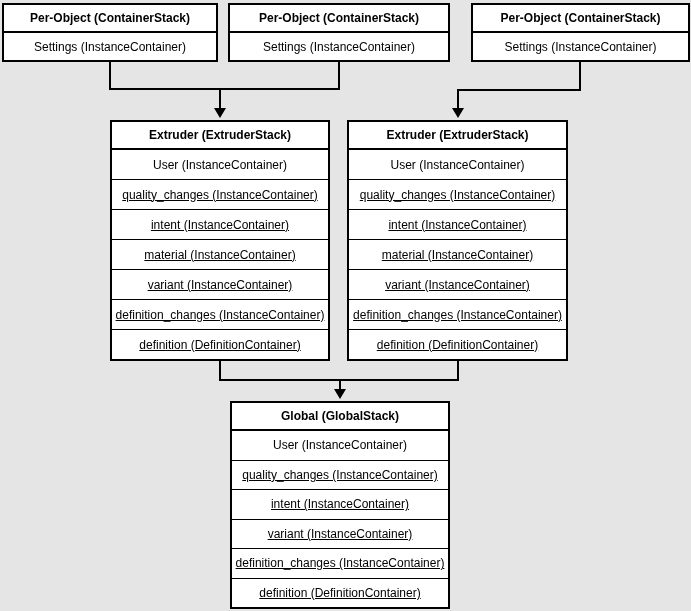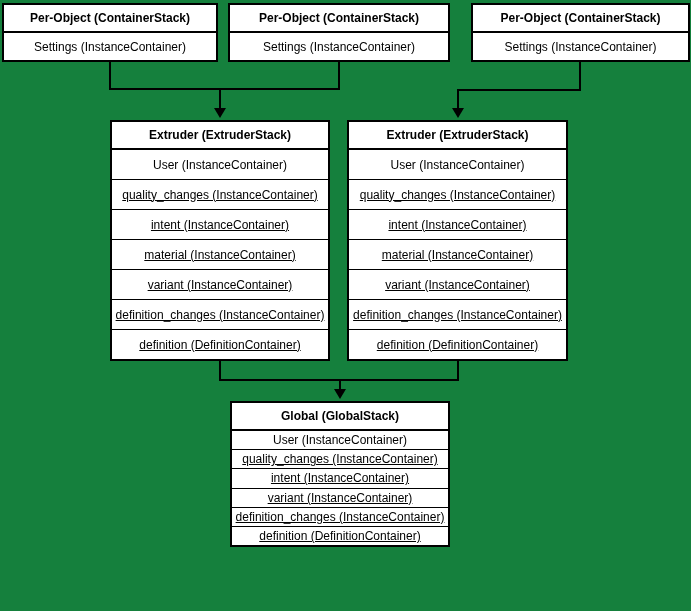--- a/index.html
+++ b/index.html
@@ -4,21 +4,21 @@
 <style>
   html, body {
     margin: 0;
     padding: 0;
     background: #ffffff;
   }
   #canvas {
     position: relative;
     width: 691px;
     height: 611px;
-    background: #15803d;
+    background: #e5e5e5;
     font-family: "Liberation Sans", sans-serif;
     color: #000000;
   }
   .stack {
     position: absolute;
     box-sizing: border-box;
     border: 2px solid #000000;
     background: #ffffff;
     display: flex;
     flex-direction: column;
@@ -95,21 +95,21 @@
     <div class="hdr">Extruder (ExtruderStack)</div>
     <div class="row">User (InstanceContainer)</div>
     <div class="row">quality_changes (InstanceContainer)</div>
     <div class="row">intent (InstanceContainer)</div>
     <div class="row">material (InstanceContainer)</div>
     <div class="row">variant (InstanceContainer)</div>
     <div class="row">definition_changes (InstanceContainer)</div>
     <div class="row">definition (DefinitionContainer)</div>
   </div>
 
-  <div class="stack" style="left:230px; top:401px; width:220px; height:146px;">
+  <div class="stack" style="left:230px; top:401px; width:220px; height:208px;">
     <div class="hdr">Global (GlobalStack)</div>
     <div class="row">User (InstanceContainer)</div>
     <div class="row">quality_changes (InstanceContainer)</div>
     <div class="row">intent (InstanceContainer)</div>
     <div class="row">variant (InstanceContainer)</div>
     <div class="row">definition_changes (InstanceContainer)</div>
     <div class="row">definition (DefinitionContainer)</div>
   </div>
 
   <div class="edge" style="left:109px; top:62px; width:2px; height:27px;"></div>

